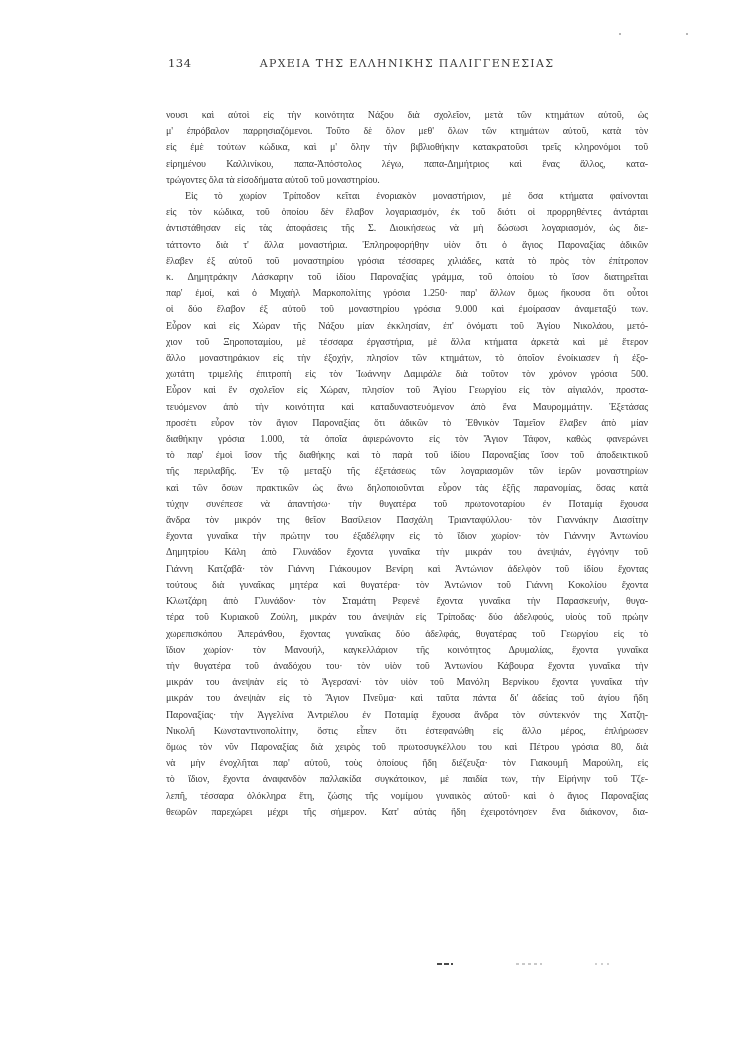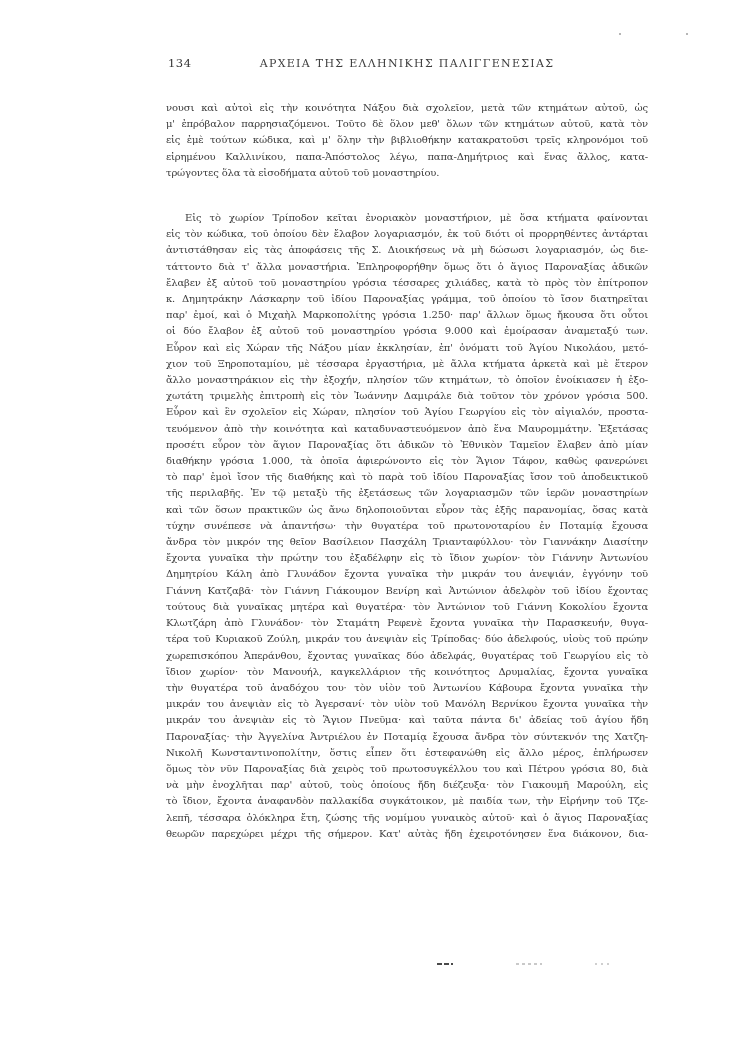--- a/index.html
+++ b/index.html
@@ -39,38 +39,38 @@
     top: 1px;
     text-align: center;
     font-size: 11px;
     letter-spacing: 1.3px;
     color: #3d3d3d;
     white-space: nowrap;
   }
   .text-block {
     position: absolute;
     left: 166px;
-    top: 100px;
+    top: 107px;
     width: 482px;
+    font-family: Liberation Serif, serif;
   }
   .paragraph {
     margin: 0;
   }
   .line {
     font-size: 10px;
     line-height: 16.2px;
     letter-spacing: -0.15px;
     text-align: justify;
     text-align-last: justify;
     white-space: normal;
     color: #3a3a3a;
   }
   .line.indent {
     text-indent: 19px;
-    margin-top: 29px;
   }
   .line.short-last {
     text-align-last: left;
   }
   
   .speck {
     position: absolute;
     background: #b6b6b6;
   }
   .speck-a { left: 619px; top: 33px; width: 2px; height: 2px; }
@@ -108,21 +108,21 @@
         <div class="line">νουσι καὶ αὐτοὶ εἰς τὴν κοινότητα Νάξου διὰ σχολεῖον, μετὰ τῶν κτημάτων αὐτοῦ, ὡς</div>
         <div class="line">μ' ἐπρόβαλον παρρησιαζόμενοι. Τοῦτο δὲ ὅλον μεθ' ὅλων τῶν κτημάτων αὐτοῦ, κατὰ τὸν</div>
         <div class="line">εἰς ἐμὲ τούτων κώδικα, καὶ μ' ὅλην τὴν βιβλιοθήκην κατακρατοῦσι τρεῖς κληρονόμοι τοῦ</div>
         <div class="line">εἰρημένου Καλλινίκου, παπα-Ἀπόστολος λέγω, παπα-Δημήτριος καὶ ἕνας ἄλλος, κατα-</div>
         <div class="line short-last">τρώγοντες ὅλα τὰ εἰσοδήματα αὐτοῦ τοῦ μοναστηρίου.</div>
       </div>
       <div class="paragraph">
         <div class="line indent">Εἰς τὸ χωρίον Τρίποδον κεῖται ἐνοριακὸν μοναστήριον, μὲ ὅσα κτήματα φαίνονται</div>
         <div class="line">εἰς τὸν κώδικα, τοῦ ὁποίου δὲν ἔλαβον λογαριασμόν, ἐκ τοῦ διότι οἱ προρρηθέντες ἀντάρται</div>
         <div class="line">ἀντιστάθησαν εἰς τὰς ἀποφάσεις τῆς Σ. Διοικήσεως νὰ μὴ δώσωσι λογαριασμόν, ὡς διε-</div>
-        <div class="line">τάττοντο διὰ τ' ἄλλα μοναστήρια. Ἐπληροφορήθην ὅμως ὅτι ὁ ἅγιος Παροναξίας ἀδικῶν</div>
+        <div class="line">τάττοντο διὰ τ' ἄλλα μοναστήρια. Ἐπληροφορήθην υἱὸν ὅτι ὁ ἅγιος Παροναξίας ἀδικῶν</div>
         <div class="line">ἔλαβεν ἐξ αὐτοῦ τοῦ μοναστηρίου γρόσια τέσσαρες χιλιάδες, κατὰ τὸ πρὸς τὸν ἐπίτροπον</div>
         <div class="line">κ. Δημητράκην Λάσκαρην τοῦ ἰδίου Παροναξίας γράμμα, τοῦ ὁποίου τὸ ἴσον διατηρεῖται</div>
         <div class="line">παρ' ἐμοί, καὶ ὁ Μιχαὴλ Μαρκοπολίτης γρόσια 1.250· παρ' ἄλλων ὅμως ἤκουσα ὅτι οὗτοι</div>
         <div class="line">οἱ δύο ἔλαβον ἐξ αὐτοῦ τοῦ μοναστηρίου γρόσια 9.000 καὶ ἐμοίρασαν ἀναμεταξύ των.</div>
         <div class="line">Εὗρον καὶ εἰς Χώραν τῆς Νάξου μίαν ἐκκλησίαν, ἐπ' ὀνόματι τοῦ Ἁγίου Νικολάου, μετό-</div>
         <div class="line">χιον τοῦ Ξηροποταμίου, μὲ τέσσαρα ἐργαστήρια, μὲ ἄλλα κτήματα ἀρκετὰ καὶ μὲ ἕτερον</div>
         <div class="line">ἄλλο μοναστηράκιον εἰς τὴν ἐξοχήν, πλησίον τῶν κτημάτων, τὸ ὁποῖον ἐνοίκιασεν ἡ ἐξο-</div>
         <div class="line">χωτάτη τριμελὴς ἐπιτροπὴ εἰς τὸν Ἰωάννην Δαμιράλε διὰ τοῦτον τὸν χρόνον γρόσια 500.</div>
         <div class="line">Εὗρον καὶ ἓν σχολεῖον εἰς Χώραν, πλησίον τοῦ Ἁγίου Γεωργίου εἰς τὸν αἰγιαλόν, προστα-</div>
         <div class="line">τευόμενον ἀπὸ τὴν κοινότητα καὶ καταδυναστευόμενον ἀπὸ ἕνα Μαυρομμάτην. Ἐξετάσας</div>

